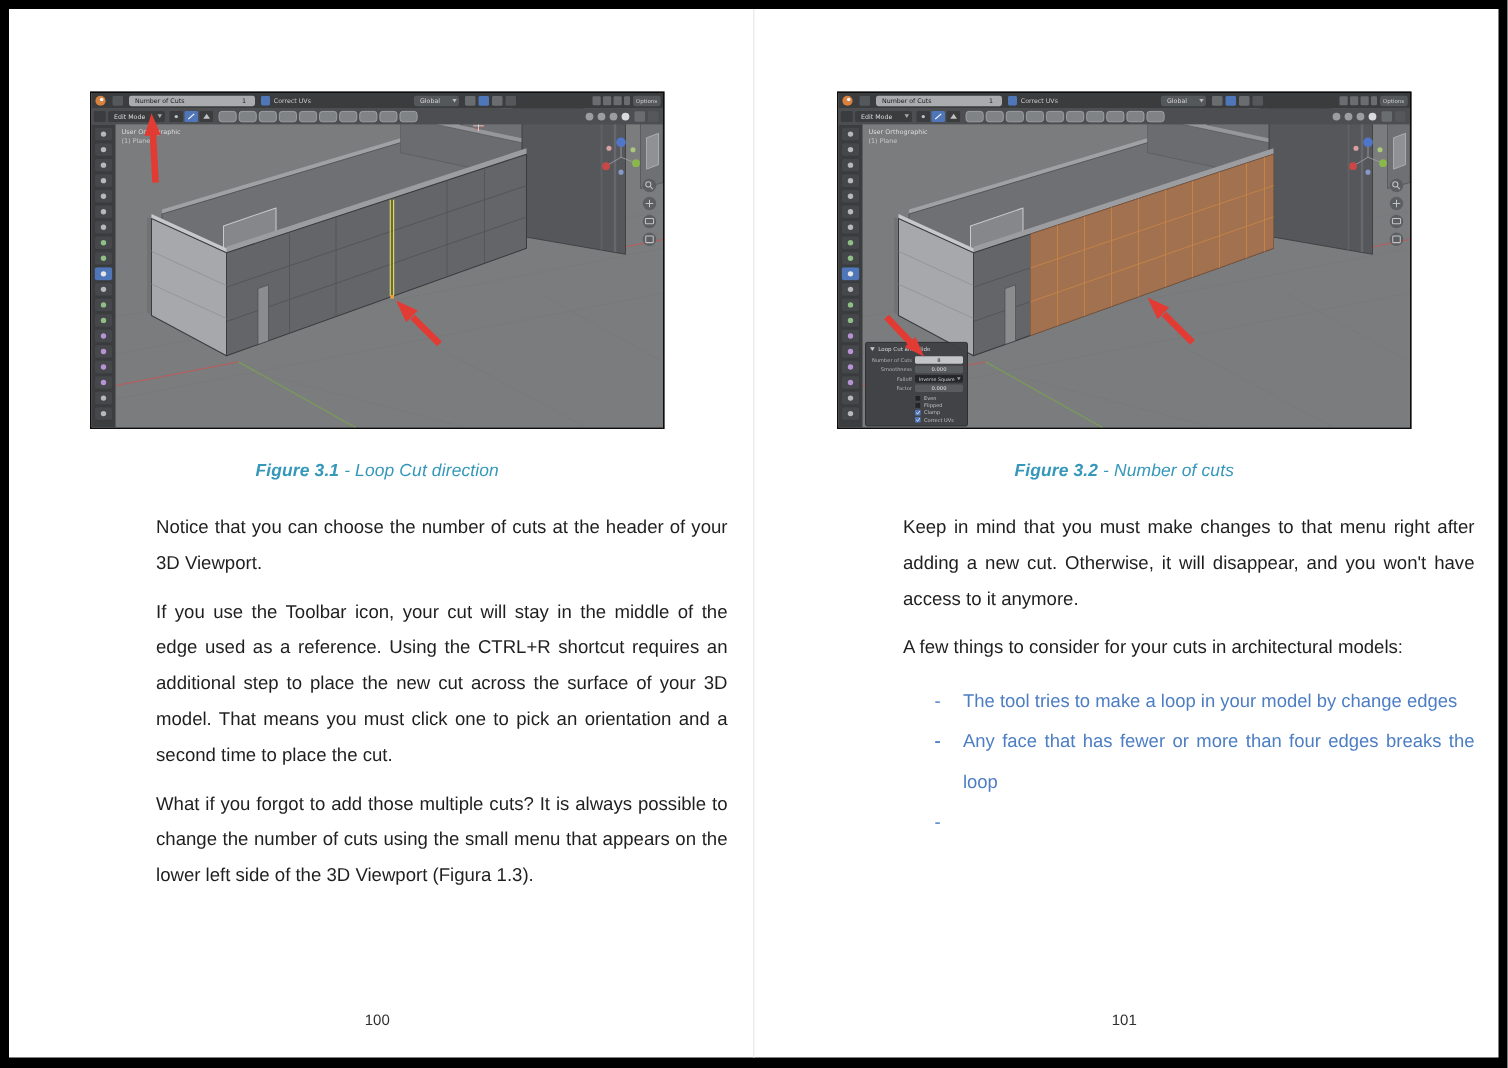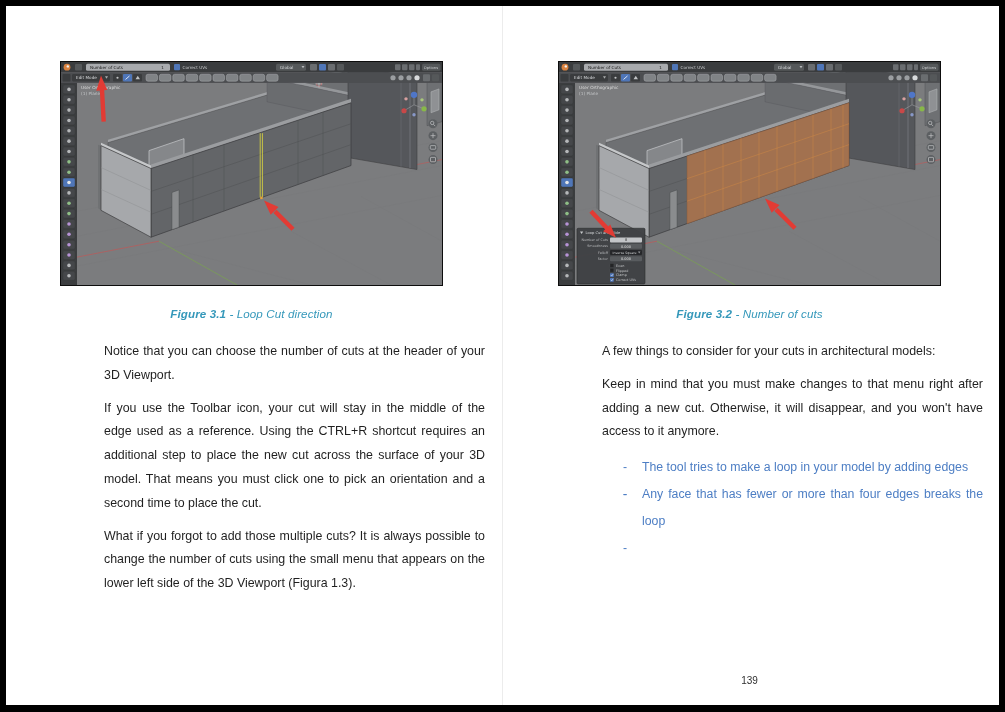--- a/index.html
+++ b/index.html
@@ -259,20 +259,21 @@
     <div class="caption">
       <span class="cap-b" style="color:#3598ba;">Figure 3.1</span><span style="color:#3598ba;"> - Loop Cut direction</span>
     </div>
 
     <div class="bodytext">
       <p>Notice that you can choose the number of cuts at the header of your 3D Viewport.</p>
       <p>If you use the Toolbar icon, your cut will stay in the middle of the edge used as a reference. Using the CTRL+R shortcut requires an additional step to place the new cut across the surface of your 3D model. That means you must click one to pick an orientation and a second time to place the cut.</p>
       <p>What if you forgot to add those multiple cuts? It is always possible to change the number of cuts using the small menu that appears on the lower left side of the 3D Viewport (Figura 1.3).</p>
     </div>
 
+    <div class="pagenum">100</div>
   </div>
 
   <div class="col col-right">
 
     <div class="shot">
       <svg viewBox="0 0 381 224" preserveAspectRatio="none">
         <rect x="0" y="0" width="381" height="224" fill="#7b7c7e"></rect>
         <g stroke="#737477" stroke-width="0.4" opacity="0.5">
           <line x1="16" y1="150" x2="381" y2="79"></line>
             <line x1="16" y1="175" x2="381" y2="104"></line>
@@ -522,25 +523,25 @@
           <polygon points="206,137 220.5,143.7 212.7,151.5" fill="#e23b34"></polygon>
         </g>
       </svg>
     </div>
 
     <div class="caption">
       <span class="cap-b" style="color:#3598ba;">Figure 3.2</span><span style="color:#3598ba;"> - Number of cuts</span>
     </div>
 
     <div class="bodytext">
+      <p>Keep in mind that you must make changes to that menu right after adding a new cut. Otherwise, it will disappear, and you won't have access to it anymore.</p>
       <p>A few things to consider for your cuts in architectural models:</p>
-      <p>Keep in mind that you must make changes to that menu right after adding a new cut. Otherwise, it will disappear, and you won't have access to it anymore.</p>
       <ul class="bullets" style="color:#4d7ec4;">
-        <li><span class="dash">-</span><span>The tool tries to make a loop in your model by adding edges</span></li>
+        <li><span class="dash">-</span><span>The tool tries to make a loop in your model by change edges</span></li>
         <li><span class="dash">-</span></li>
         <li><span class="dash">-</span><span>Any face that has fewer or more than four edges breaks the loop</span></li>
         <li><span class="dash">-</span></li>
       </ul>
     </div>
 
-    <div class="pagenum">139</div>
+    <div class="pagenum">101</div>
   </div>
 </div>
 
 </body></html>

